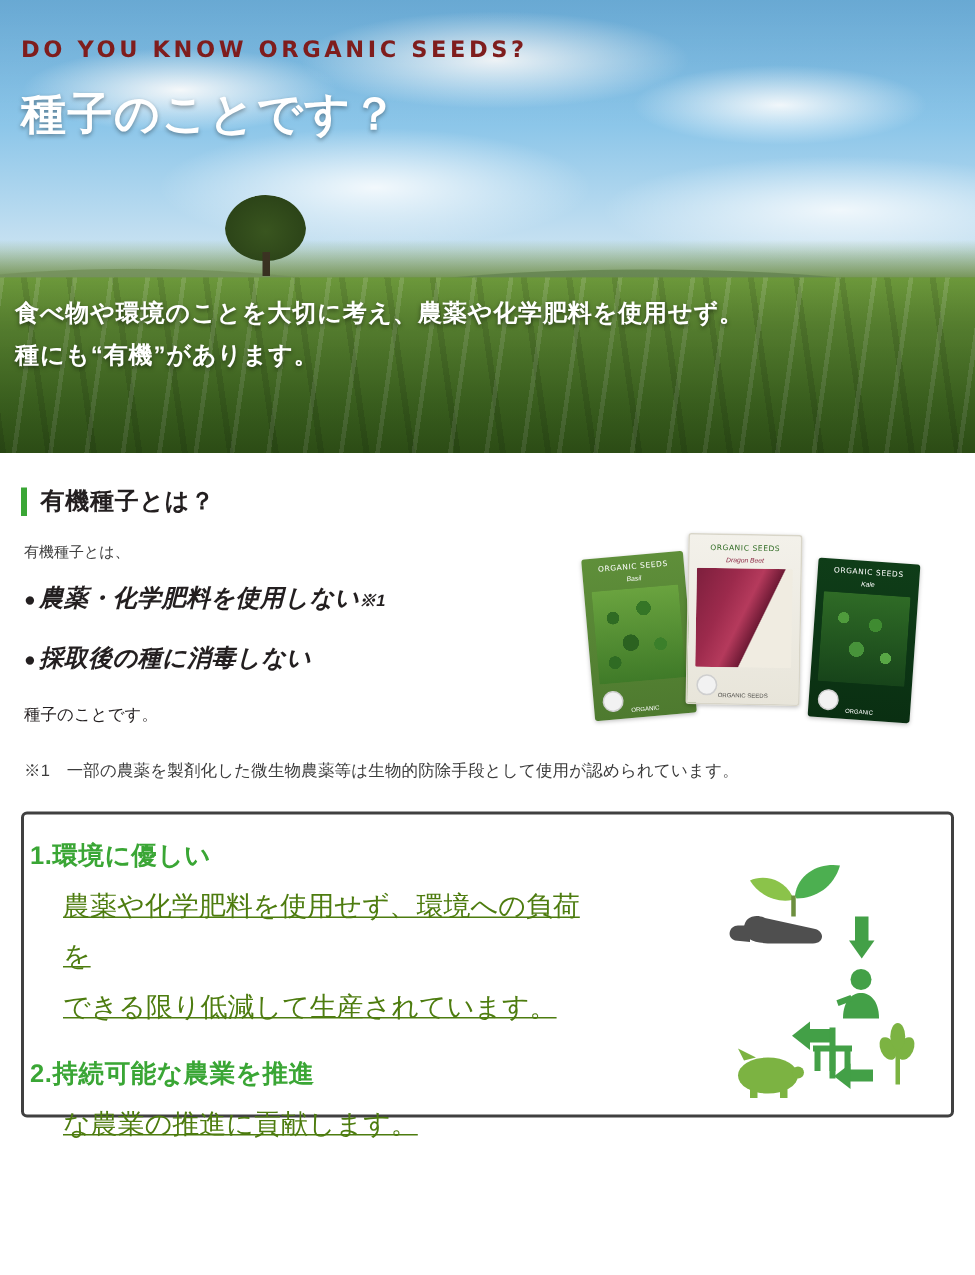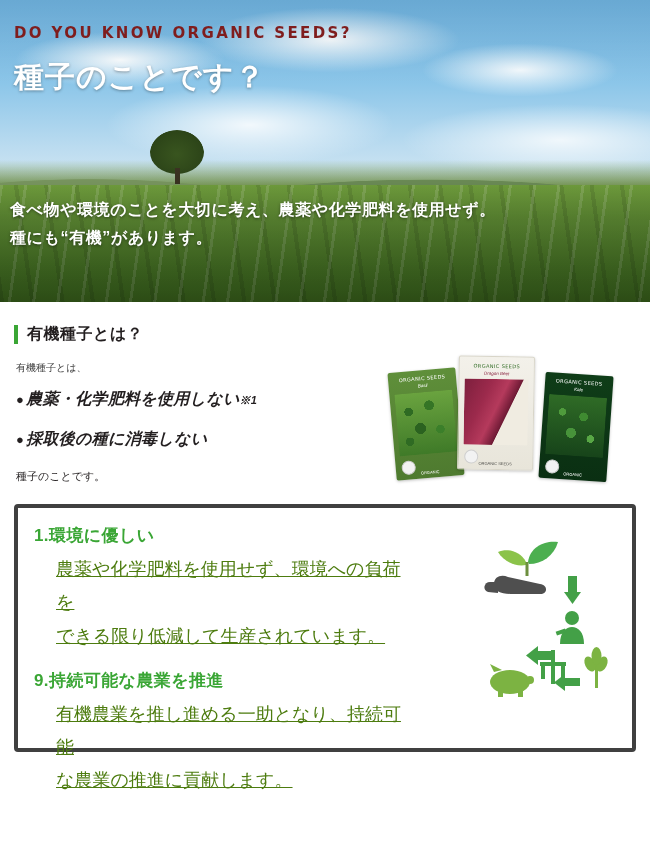--- a/index.html
+++ b/index.html
@@ -265,25 +265,25 @@
       radial-gradient(circle 6px at 25% 28%, #4f9b3c 0%, #4f9b3c 62%, rgba(79,155,60,0) 64%),
       radial-gradient(circle 7px at 62% 34%, #3f8b31 0%, #3f8b31 62%, rgba(63,139,49,0) 64%),
       radial-gradient(circle 8px at 42% 62%, #47933a 0%, #47933a 62%, rgba(71,147,58,0) 64%),
       radial-gradient(circle 6px at 76% 70%, #58a745 0%, #58a745 62%, rgba(88,167,69,0) 64%),
       linear-gradient(to bottom, #2f6b26, #17441a);
   }
 
   
   .section2 {
     margin: 20px 14px 0 14px;
-    border: 4px solid #404040;
+    border: 2px solid #404040;
     border-radius: 4px;
-    padding: 16px 16px 18px 16px;
+    padding: 16px 16px 18px 4px;
     position: relative;
-    height: 248px;
+    height: 204px;
     box-sizing: border-box;
   }
   .point {
     margin-bottom: 6px;
   }
   .point .pt-title {
     font-size: 17px;
     font-weight: bold;
     color: #3aa635;
     letter-spacing: 0.4px;
@@ -344,20 +344,21 @@
     <li>
       <span class="dot">●</span><span>農薬・化学肥料を使用しない</span><span class="sup">※1</span>
     </li>
     <li>
       <span class="dot">●</span><span>採取後の種に消毒しない</span>
     </li>
   </ul>
 
   <p class="closing-line">種子のことです。</p>
 
+  <p class="footnote">※1　一部の農薬を製剤化した微生物農薬等は生物的防除手段として使用が認められています。</p>
 
   <div class="packets">
     <div class="packet" id="packet-basil">
       <div class="pk-title">ORGANIC SEEDS</div>
       <div class="pk-sub">Basil</div>
       <div class="pk-photo"></div>
       <div class="pk-seal"></div>
       <div class="pk-foot">ORGANIC</div>
     </div>
 
@@ -383,23 +384,22 @@
 
   <div class="point">
     <div class="pt-title">1.環境に優しい</div>
     <div class="pt-body">
       <div>農薬や化学肥料を使用せず、環境への負荷を</div>
       <div>できる限り低減して生産されています。</div>
     </div>
   </div>
 
   <div class="point">
-    <div class="pt-title">9.持続可能な農業を推進</div>
+    <div class="pt-title">2.持続可能な農業を推進</div>
     <div class="pt-body">
-      <div>有機農業を推し進める一助となり、持続可能</div>
       <div>な農業の推進に貢献します。</div>
     </div>
   </div>
 
   <div class="illus">
     <svg viewBox="0 0 150 176" width="150" height="176">
 
       <g>
         <path d="M60 40 C62 24, 78 18, 90 20 C86 34, 74 42, 61 42 Z" fill="#4caf50"></path>
         <path d="M58 40 C52 28, 38 26, 30 30 C36 40, 48 45, 58 43 Z" fill="#8bc34a"></path>

